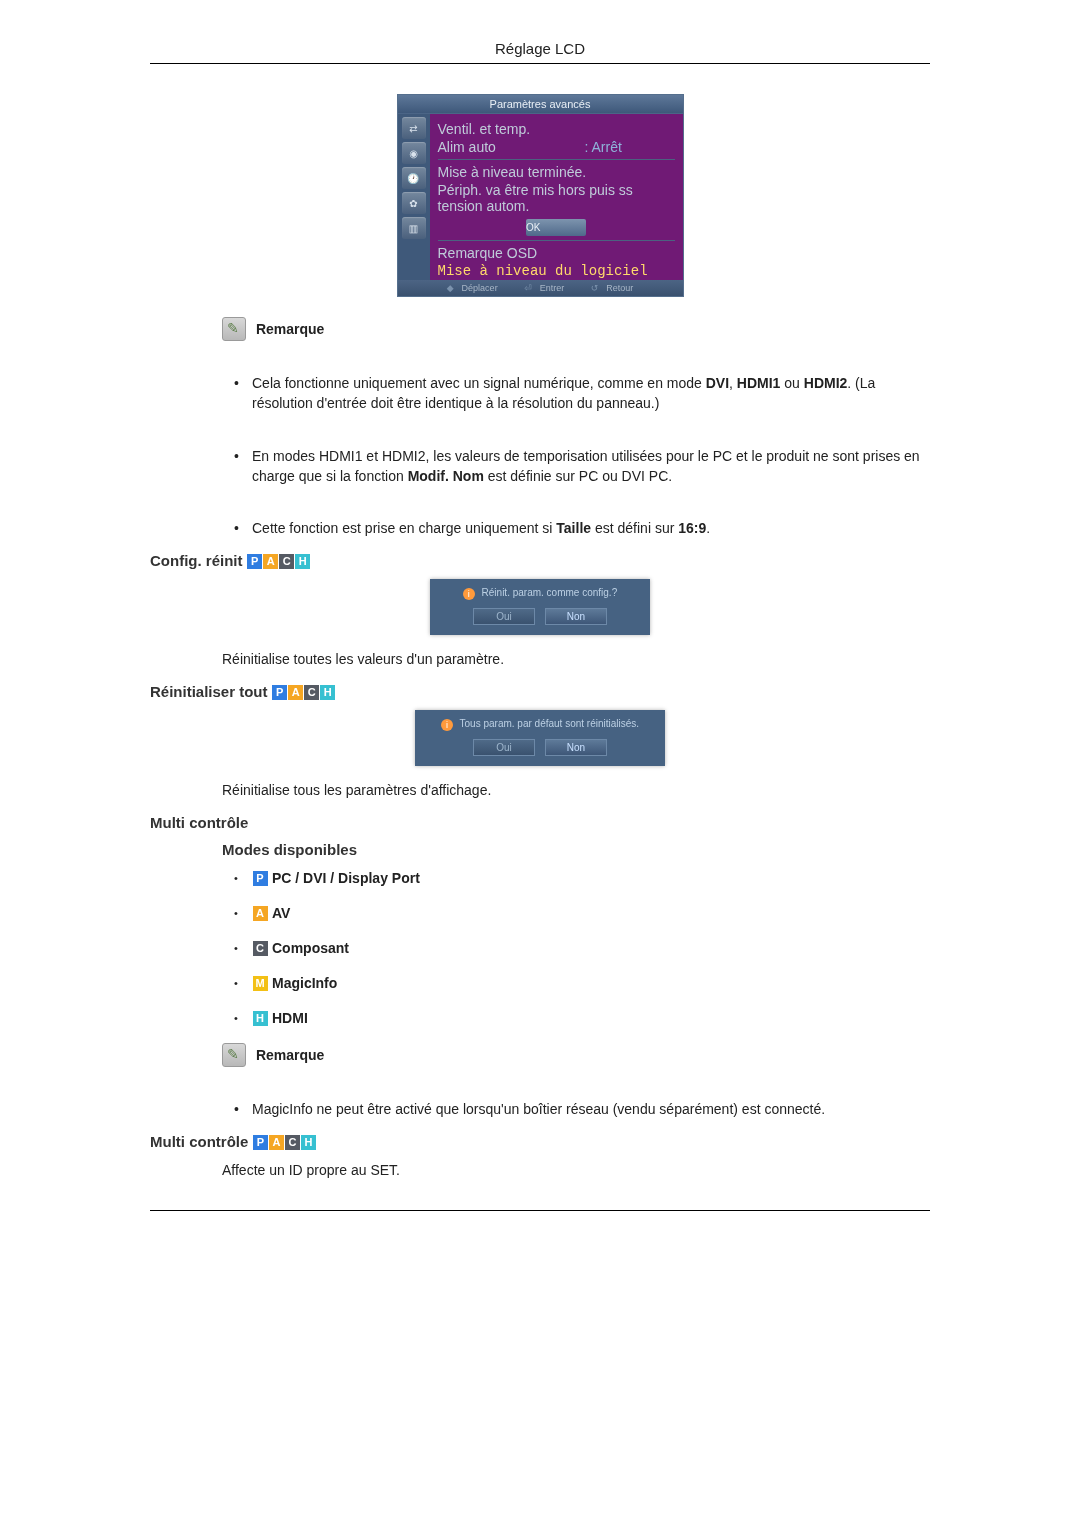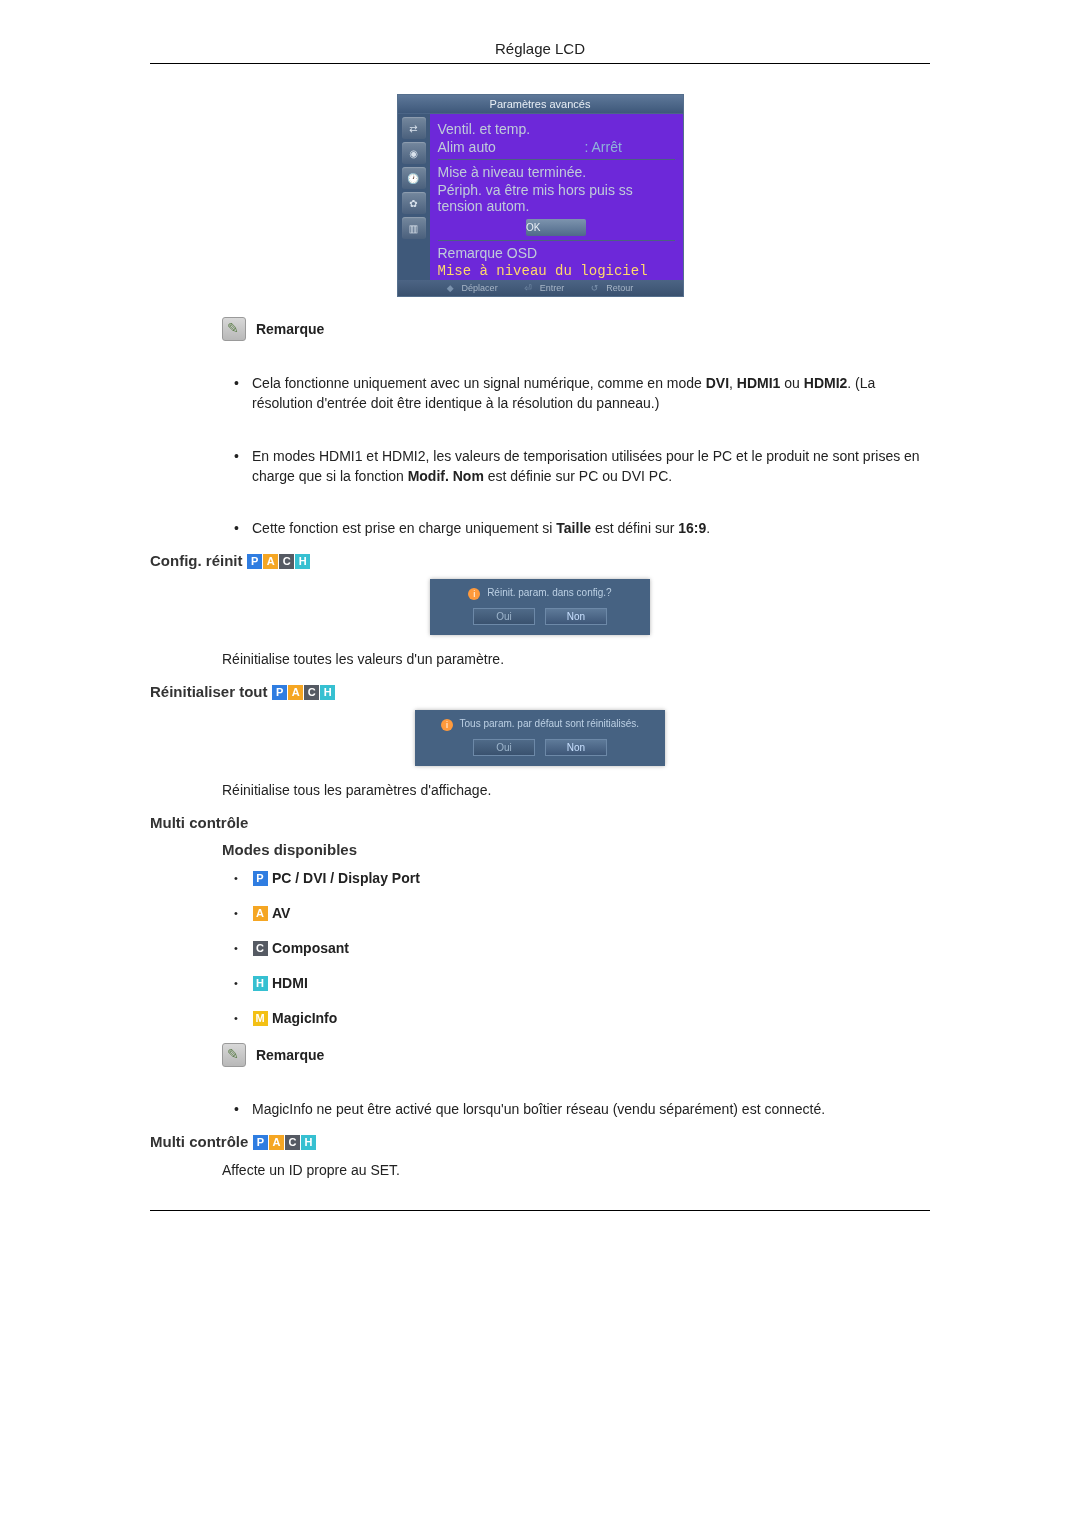--- a/index.html
+++ b/index.html
@@ -23,21 +23,21 @@
     margin-bottom: 30px;
   }
   .bottom-rule {
     border-top: 1px solid #000;
     margin-top: 30px;
   }
   
   .osd-panel {
     width: 285px;
     margin: 0 auto 20px auto;
-    background: #6d28d9;
+    background: #701a75;
     color: #cfd8e2;
     font-size: 10px;
     border: 1px solid #556f8d;
   }
   .osd-titlebar {
     background: linear-gradient(#5e7899, #3e587a);
     text-align: center;
     font-size: 11px;
     color: #e8eef5;
     padding: 3px 0;
@@ -315,21 +315,21 @@
     </li>
   </ul>
 
   <div class="section-heading">
     <span>Config. réinit</span>
     <span class="badge badge-P">P</span><span class="badge badge-A">A</span><span class="badge badge-C">C</span><span class="badge badge-H">H</span>
   </div>
   <div class="dialog">
     <div class="dialog-msg">
       <span class="info-icon">i</span>
-      <span>Réinit. param. dans config.?</span>
+      <span>Réinit. param. comme config.?</span>
     </div>
     <div class="dialog-btns">
       <div class="dialog-btn">Oui</div>
       <div class="dialog-btn">Non</div>
     </div>
   </div>
   <div class="body-text">Réinitialise toutes les valeurs d'un paramètre.</div>
 
   <div class="section-heading">
     <span>Réinitialiser tout</span>
@@ -347,22 +347,22 @@
   </div>
   <div class="body-text">Réinitialise tous les paramètres d'affichage.</div>
 
   <div class="section-heading">Multi contrôle</div>
   <div class="section-heading-sub">Modes disponibles</div>
 
   <ul class="mode-list">
     <li><span class="badge badge-P">P</span><span class="mode-text">PC / DVI / Display Port</span></li>
     <li><span class="badge badge-A">A</span><span class="mode-text">AV</span></li>
     <li><span class="badge badge-C">C</span><span class="mode-text">Composant</span></li>
+    <li><span class="badge badge-M">M</span><span class="mode-text">MagicInfo</span></li>
     <li><span class="badge badge-H">H</span><span class="mode-text">HDMI</span></li>
-    <li><span class="badge badge-M">M</span><span class="mode-text">MagicInfo</span></li>
   </ul>
 
   <div class="note-row">
     <span class="note-icon"></span>
     <span class="note-label">Remarque</span>
   </div>
   <ul class="doc-list">
     <li>MagicInfo ne peut être activé que lorsqu'un boîtier réseau (vendu séparément) est connecté.</li>
   </ul>
 

